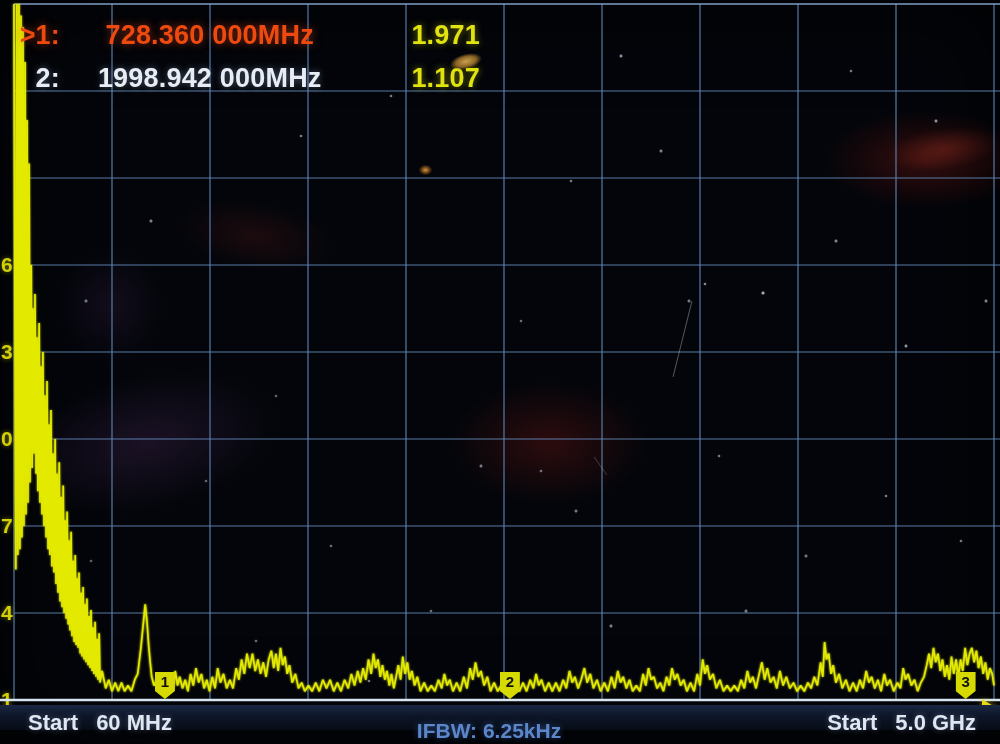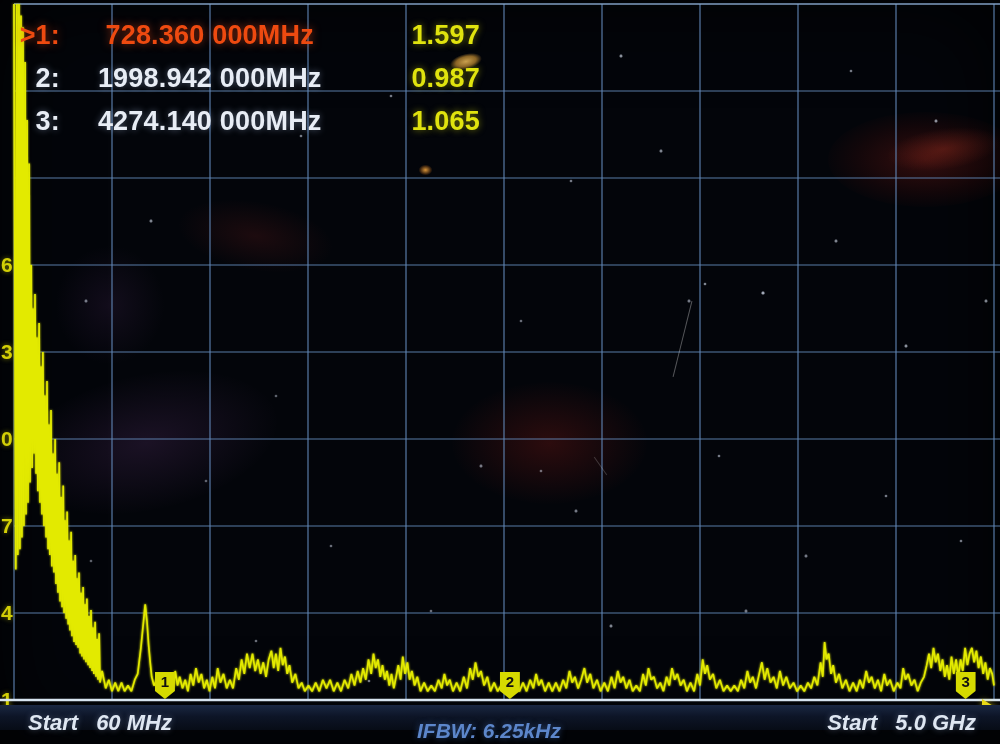--- a/index.html
+++ b/index.html
@@ -67,21 +67,20 @@
   }
   .sweep-tri{
     position:absolute;left:982px;top:699px;width:0;height:0;
     border-left:16px solid #e7d715;border-top:10px solid transparent;border-bottom:10px solid transparent;
     filter:drop-shadow(0 0 3px rgba(230,215,20,.6));
   }
   
   .statusbar{
     position:absolute;left:0;top:705px;width:1000px;height:25px;
     background:linear-gradient(#1a2742 0%,#0d1527 45%,#070c16 100%);
-    font-style:italic;
   }
   .statusbar .grp{position:absolute;top:5px;white-space:nowrap;font-size:22px;font-weight:bold;
     color:#dfe7f2;text-shadow:0 0 6px rgba(180,205,255,.35);}
   .grp .lab{margin-right:18px;}
   .start{left:28px;}
   .stop{right:24px;}
   .ifbw{position:absolute;left:489px;top:14px;transform:translateX(-50%);
     font-size:21px;font-weight:bold;color:#5c86ca;text-shadow:0 0 6px rgba(80,130,215,.5);white-space:nowrap;}
 </style>
 </head>
@@ -141,31 +140,26 @@
   </svg>
 
   <div class="flag" id="flag0" style="left: 154.92px;"><span>1</span></div>
   <div class="flag" id="flag1" style="left: 499.88px;"><span>2</span></div>
   <div class="flag" id="flag2" style="left: 955.58px;"><span>3</span></div>
 
   <div class="readout">
     <div class="mrow active">
       <span class="mid">&gt;1:</span>
       <span class="mfreq">728.360 000MHz</span>
-      <span class="mval">1.597</span>
+      <span class="mval">1.971</span>
     </div>
     <div class="mrow">
       <span class="mid">2:</span>
       <span class="mfreq">1998.942 000MHz</span>
-      <span class="mval">0.987</span>
-    </div>
-    <div class="mrow">
-      <span class="mid">3:</span>
-      <span class="mfreq">4274.140 000MHz</span>
-      <span class="mval">1.065</span>
+      <span class="mval">1.107</span>
     </div>
   </div>
 
   <div class="sweep-tri"></div>
 
   <div class="statusbar">
     <div class="grp start">
       <span class="lab">Start</span><span class="val">60 MHz</span>
     </div>
     <div class="ifbw">IFBW: 6.25kHz</div>

